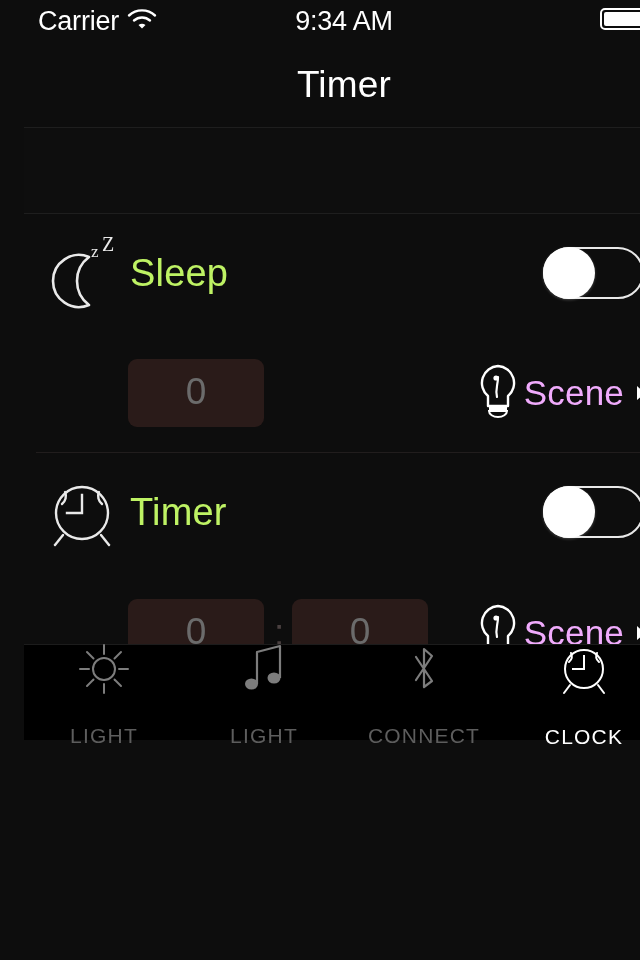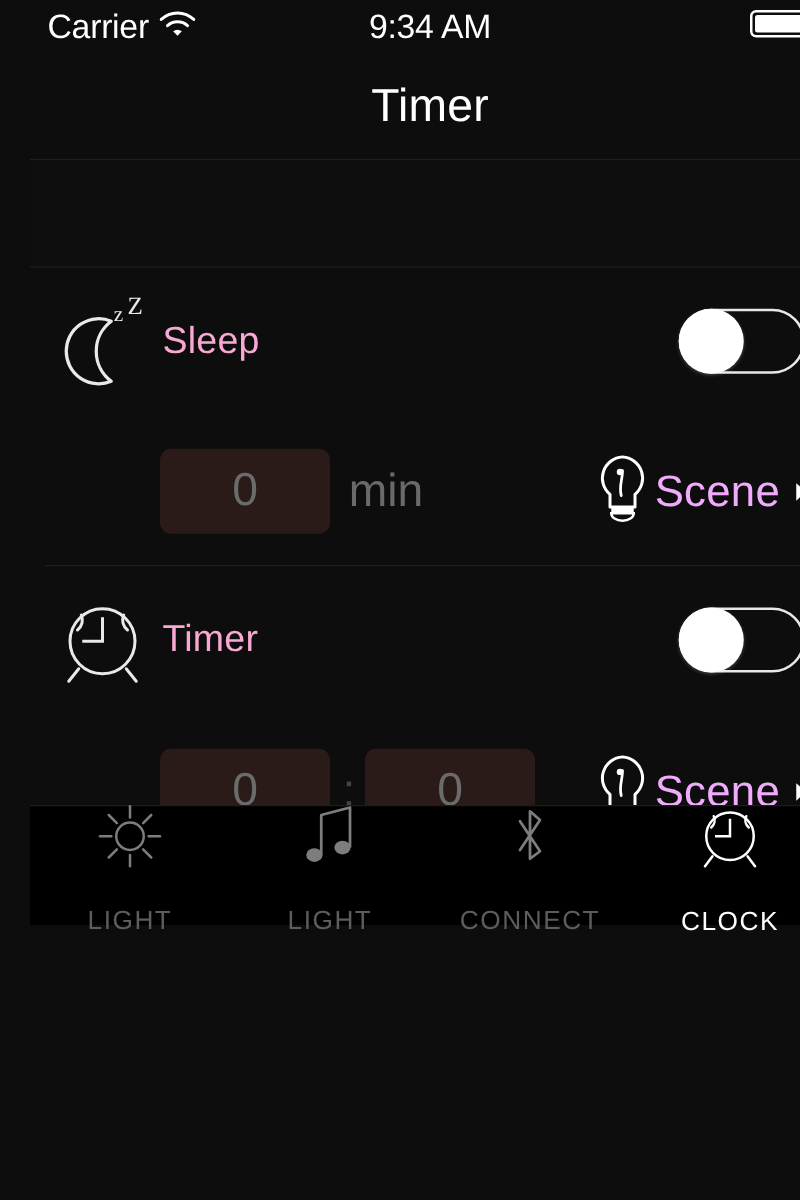--- a/index.html
+++ b/index.html
@@ -44,21 +44,21 @@
 
   
   .toggle-row {
     position: absolute; left: 0; width: 640px; height: 118px;
     display: flex; align-items: center;
   }
   .row-icon {
     width: 96px; margin-left: 10px;
     display: flex; align-items: center; justify-content: center;
   }
-  .row-label { color: #f9a8d4; font-size: 30px; letter-spacing: 0.2px; }
+  .row-label { color: #bef264; font-size: 38px; letter-spacing: 0.2px; }
 
   
   .switch {
     position: absolute; right: 20px; top: 50%; transform: translateY(-50%);
     width: 101px; height: 52px; border-radius: 26px;
     border: 2px solid #e8e8e8; background: #0d0d0d;
   }
   .switch .knob {
     position: absolute; top: -2px; left: -2px;
     width: 52px; height: 52px; border-radius: 50%;
@@ -153,21 +153,20 @@
       </svg>
     </div>
     <div class="row-label">Sleep</div>
     <div class="switch">
       <div class="knob"></div>
     </div>
   </div>
 
   <div class="value-row" style="top:343px;">
     <div class="num-field" style="left:104px; width:136px;">0</div>
-    <div class="unit-label" style="left:255px;">min</div>
     <div class="scene-btn">
       <span>
         <svg width="48" height="60" viewBox="0 0 48 60">
           <path d="M24 5 A17 17 0 0 1 34 35 L34 45 L14 45 L14 35 A17 17 0 0 1 24 5 Z" stroke="#ffffff" stroke-width="2.4" fill="none" stroke-linejoin="round"></path>
           <rect x="15" y="45" width="18" height="5" fill="#ffffff"></rect>
           <path d="M15 50 A9 6 0 0 0 33 50 Z" stroke="#ffffff" stroke-width="2" fill="none"></path>
           <circle cx="22" cy="17" r="2.6" fill="#ffffff"></circle>
           <path d="M24 16 C24 24 21 28 23 36" stroke="#ffffff" stroke-width="2.2" fill="none" stroke-linecap="round"></path>
         </svg>
       </span>

